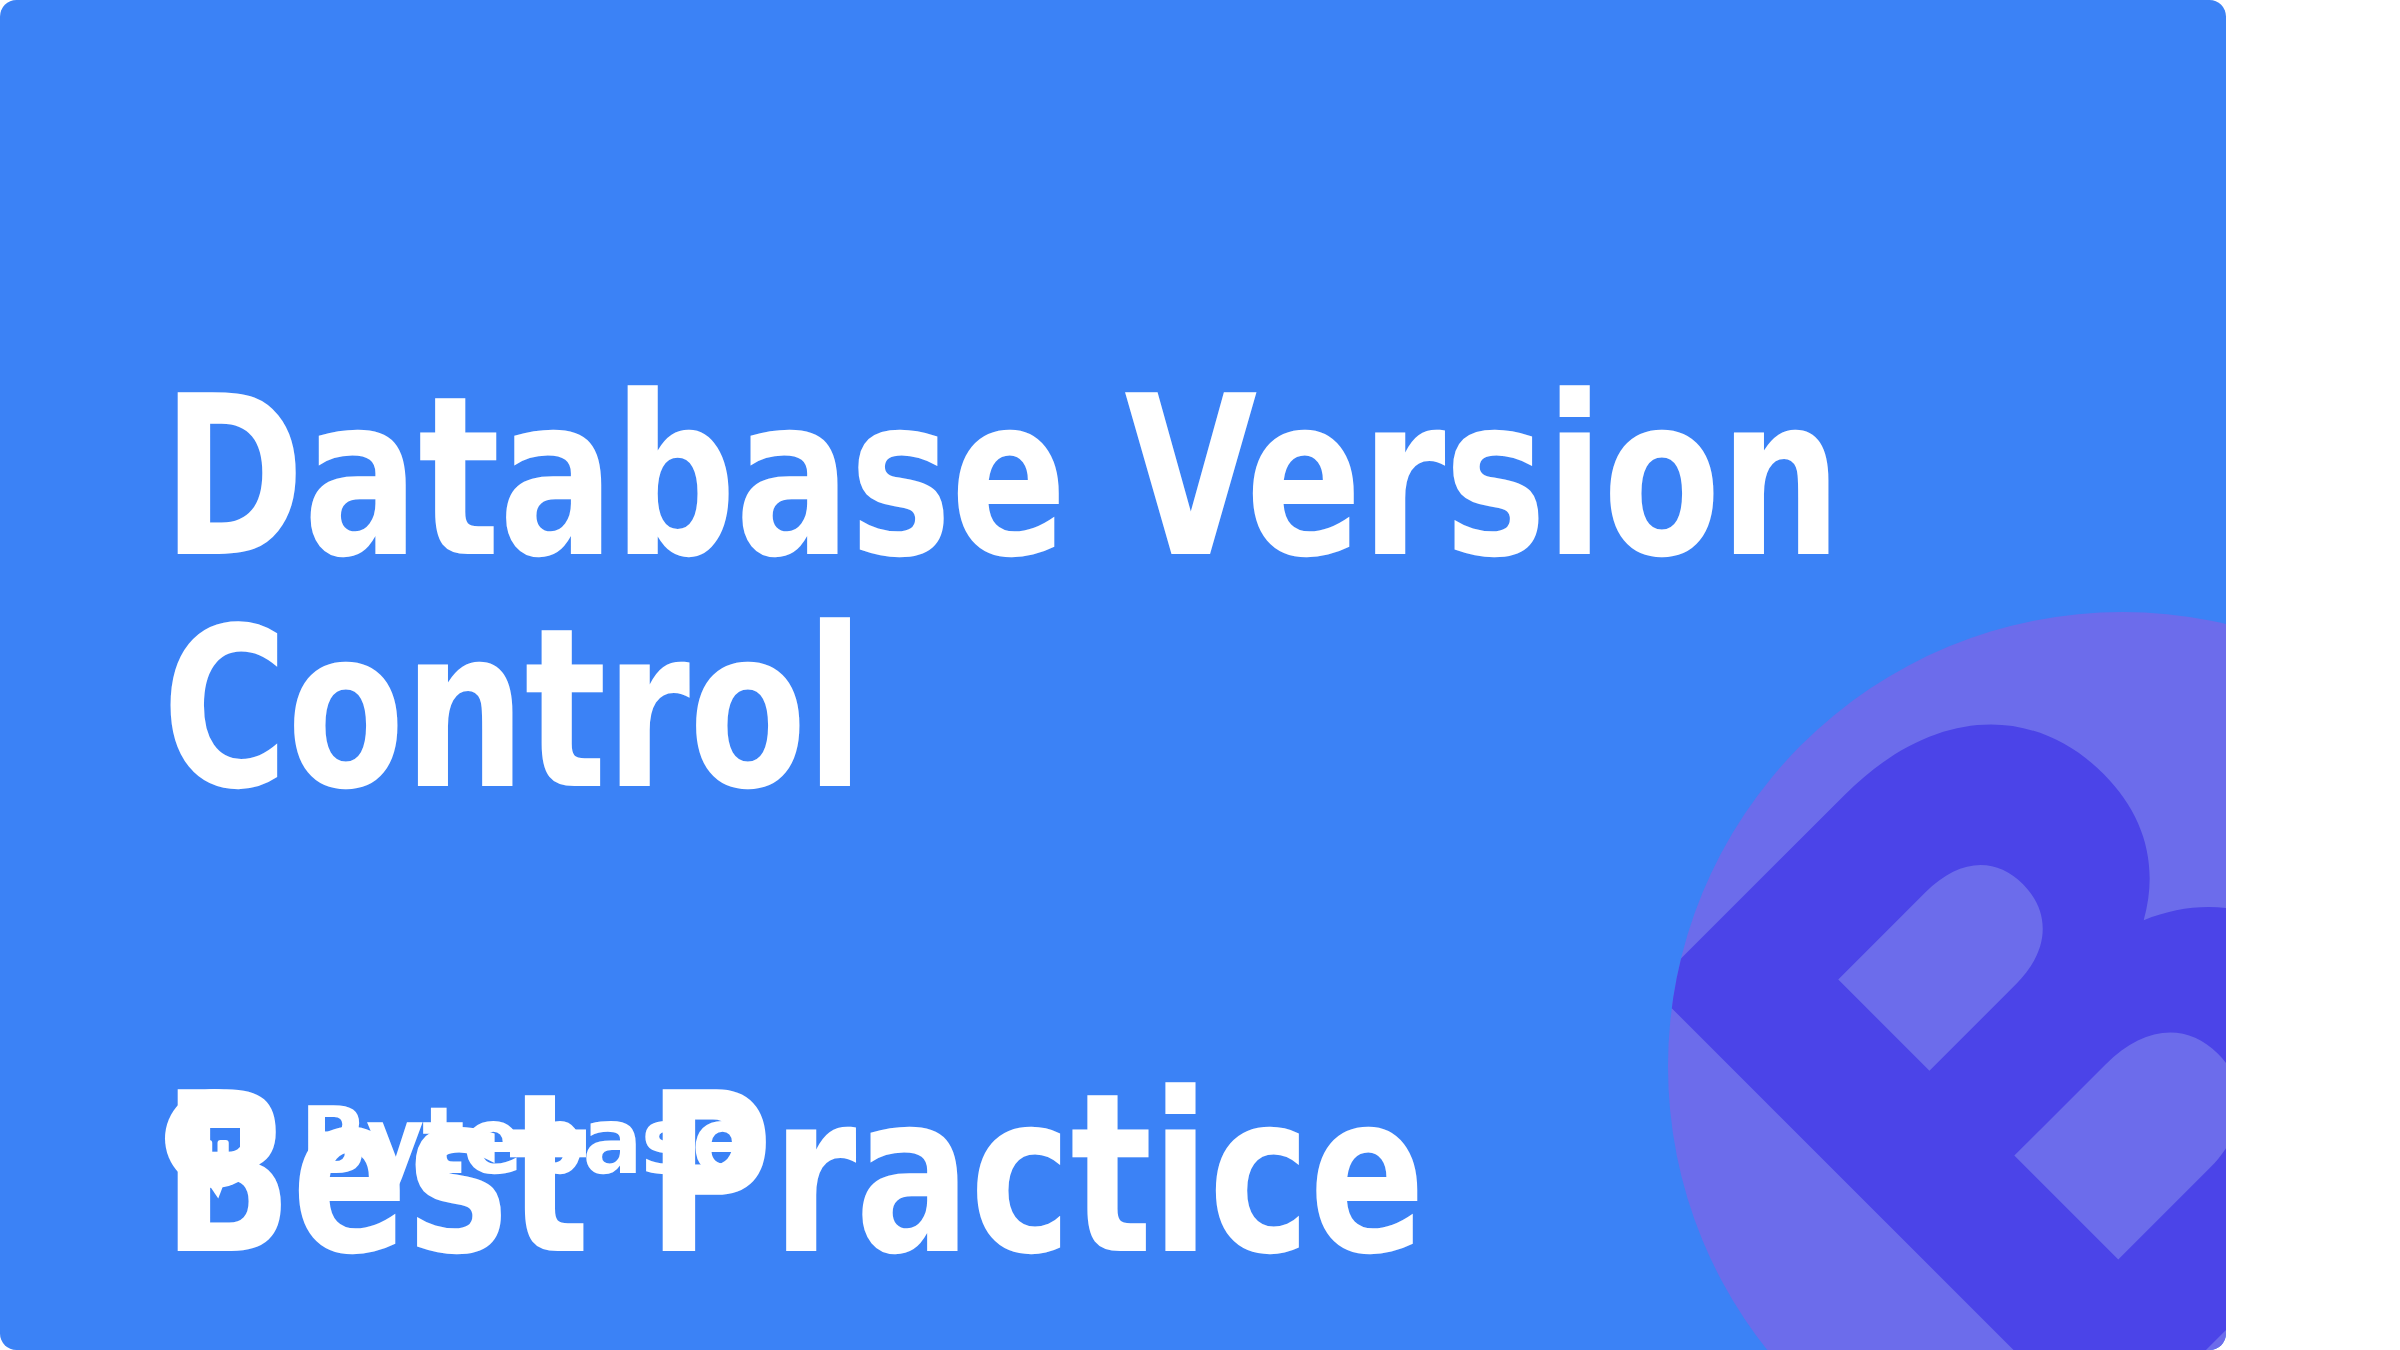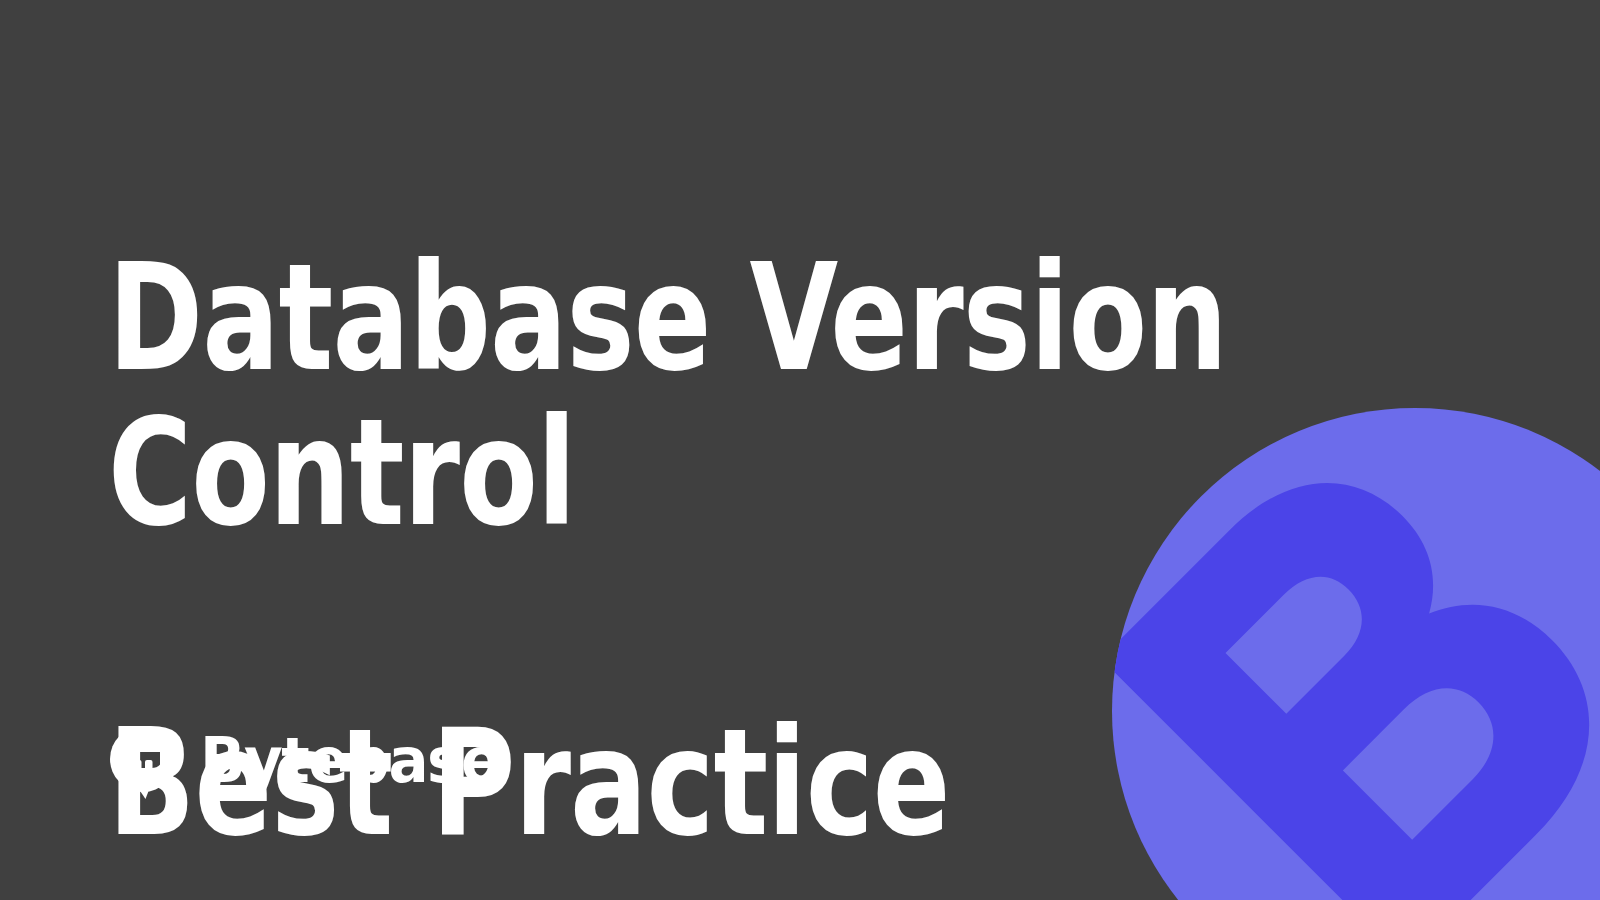--- a/index.html
+++ b/index.html
@@ -5,25 +5,26 @@
 <style>
   html, body {
     margin: 0;
     padding: 0;
     background: #ffffff;
   }
   * { box-sizing: border-box; }
 
   .og-card {
     position: relative;
-    width: 1600px;
+    width: 1484px;
     height: 900px;
     overflow: hidden;
-    background: #404040;
+    background: #3b82f6;
     font-family: "Liberation Sans", "DejaVu Sans", sans-serif;
+    border-radius: 11px;
   }
 
   
   .watermark {
     position: absolute;
     left: 1112px;
     top: 408px;
     width: 606px;
     height: 606px;
     pointer-events: none;

